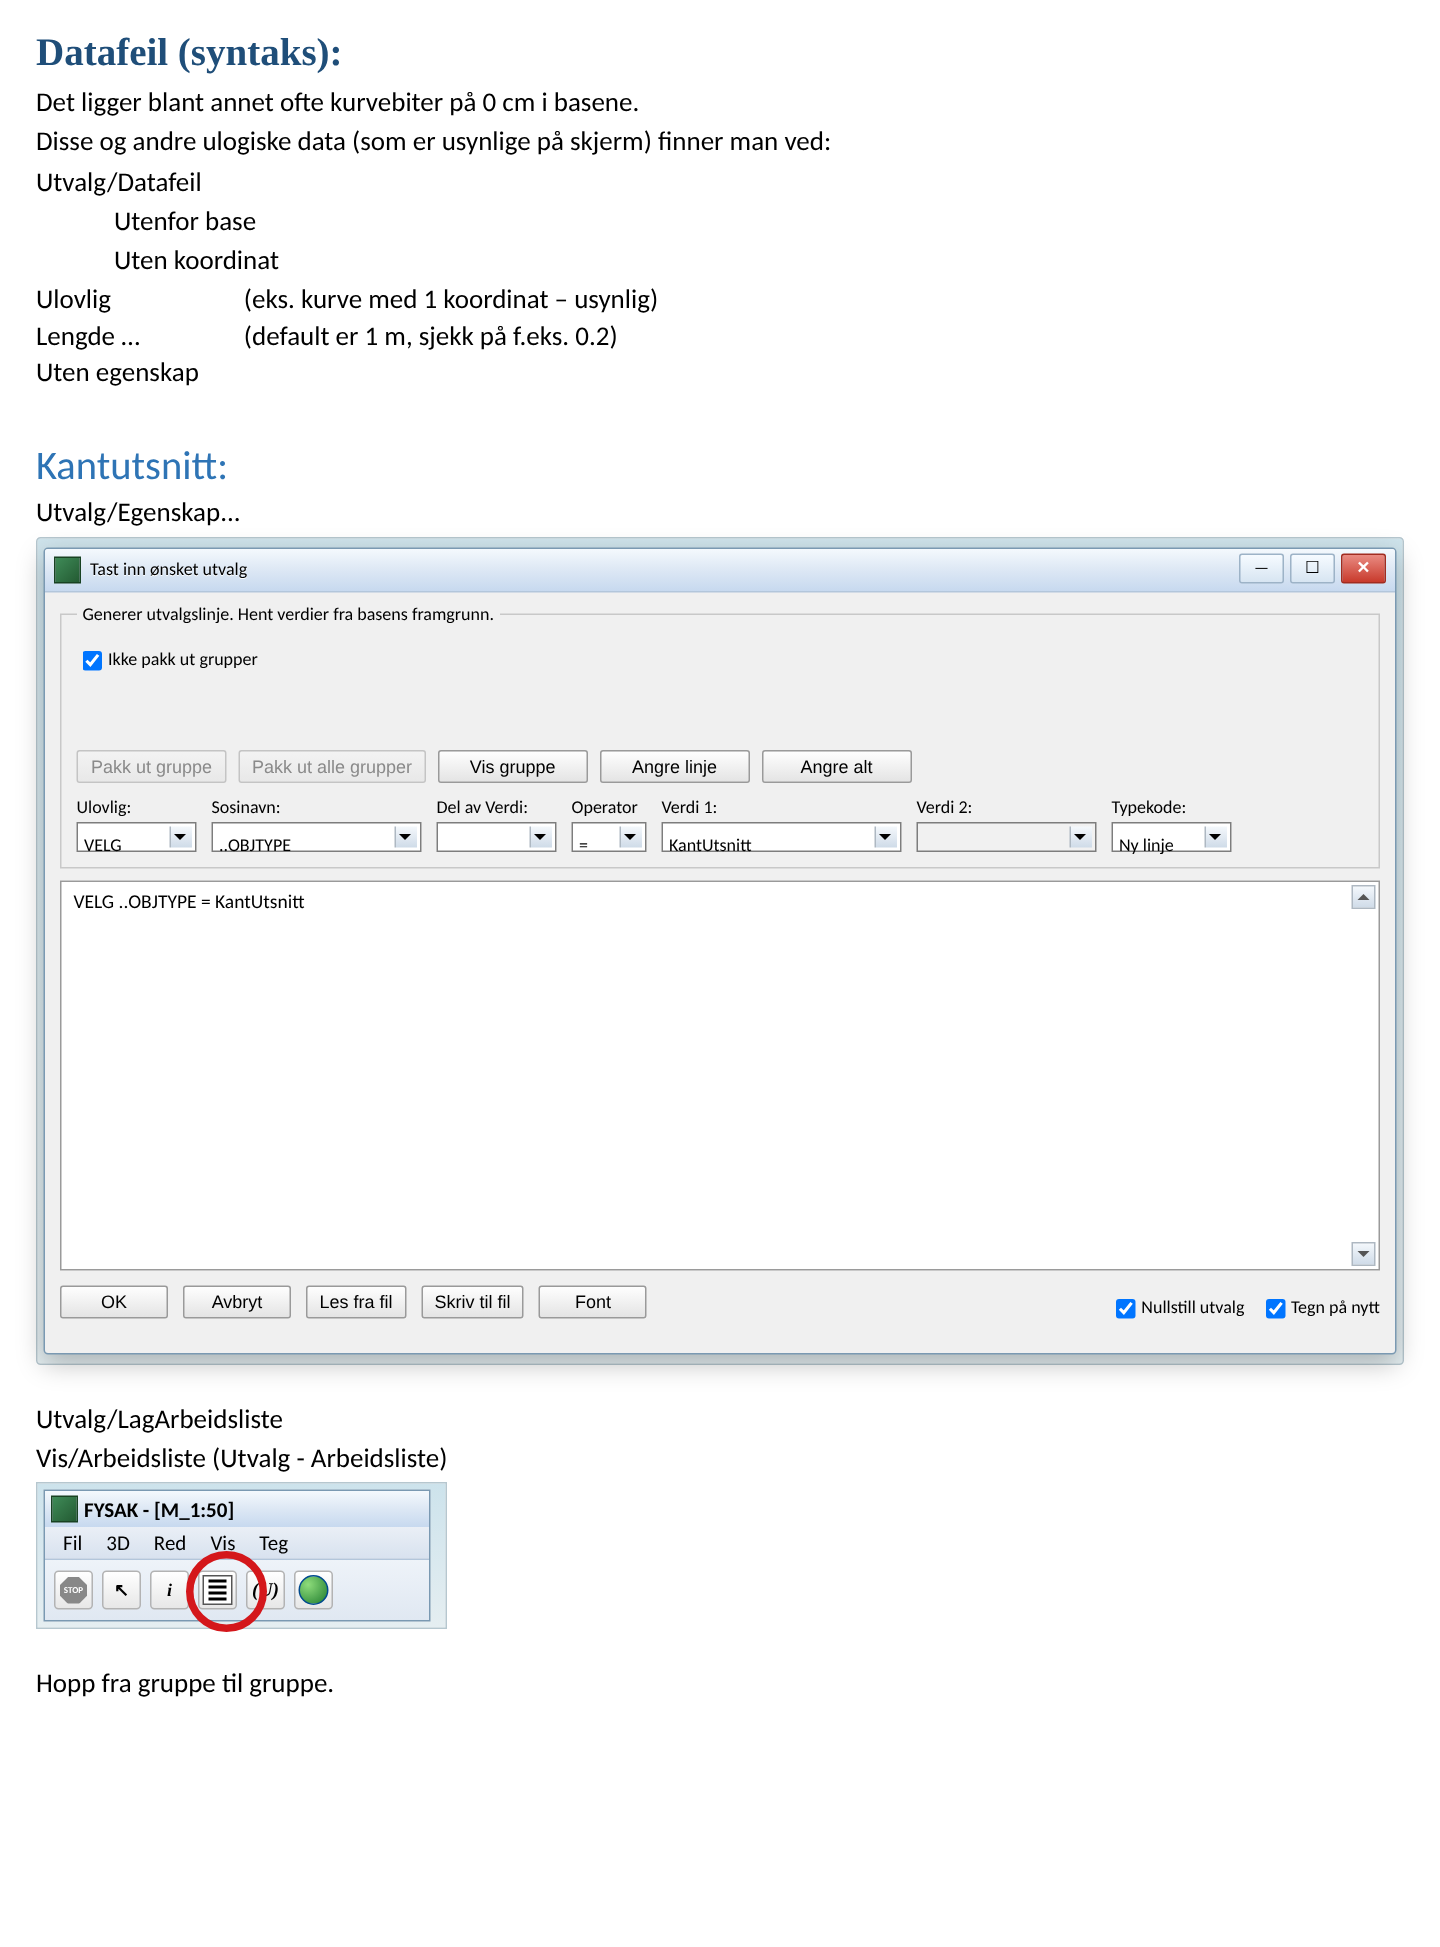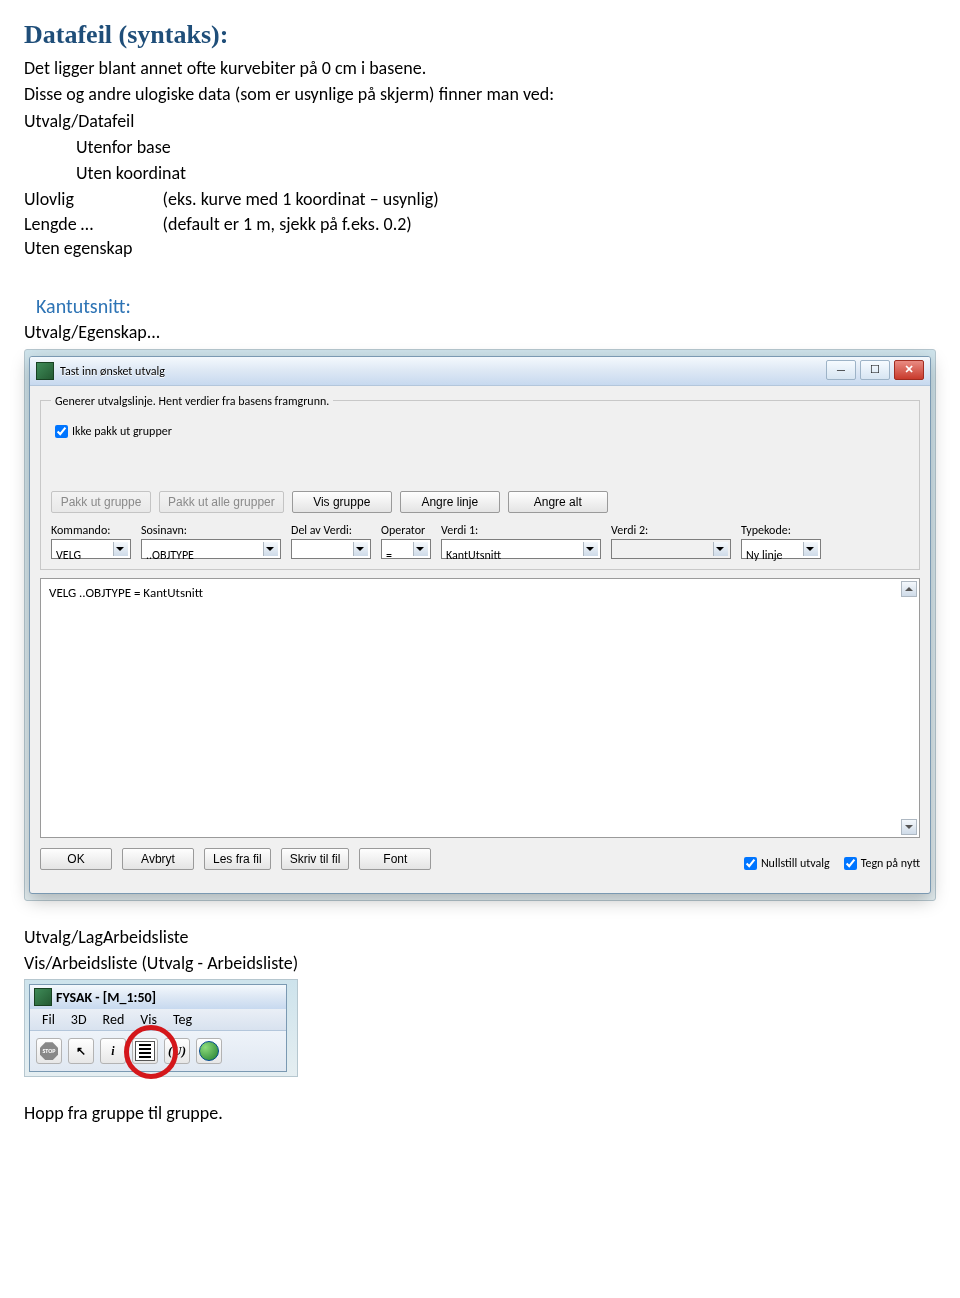--- a/index.html
+++ b/index.html
@@ -14,22 +14,22 @@
   h2.blue-heading {
     font-family: "Times New Roman", serif;
     font-weight: bold;
     color: #1f4e79;
     margin: 0 0 6px 0;
     font-size: 26px;
   }
   h3.blue-heading {
     color: #2e74b5;
     font-weight: normal;
-    margin: 0 0 2px 12px;
-    font-size: 20px;
+    margin: 0 0 2px 0;
+    font-size: 27px;
   }
   .para { margin: 0 0 2px 0; line-height: 1.35; }
   .indent { padding-left: 52px; }
   table.two-col { border-collapse: collapse; }
   table.two-col td { vertical-align: top; padding: 0 30px 0 0; line-height: 1.35; }
 
   
   .bg-strip {
     padding: 6px 4px 6px 4px;
     background: linear-gradient(180deg,#cfe4ec 0%,#e4eef1 100%);
@@ -283,21 +283,21 @@
         <div class="row">
           <button class="btn wide" disabled="">Pakk ut gruppe</button>
           <button class="btn wide" disabled="">Pakk ut alle grupper</button>
           <button class="btn wide">Vis gruppe</button>
           <button class="btn wide">Angre linje</button>
           <button class="btn wide">Angre alt</button>
         </div>
 
         <div class="field-row">
           <div class="field">
-            <label>Kommando:</label>
+            <label>Ulovlig:</label>
             <div class="combo" style="width:80px">
                 <span>VELG</span>
               </div>
           </div>
           <div class="field">
             <label>Sosinavn:</label>
             <div class="combo" style="width:140px">
                 <span>..OBJTYPE</span>
               </div>
           </div>

